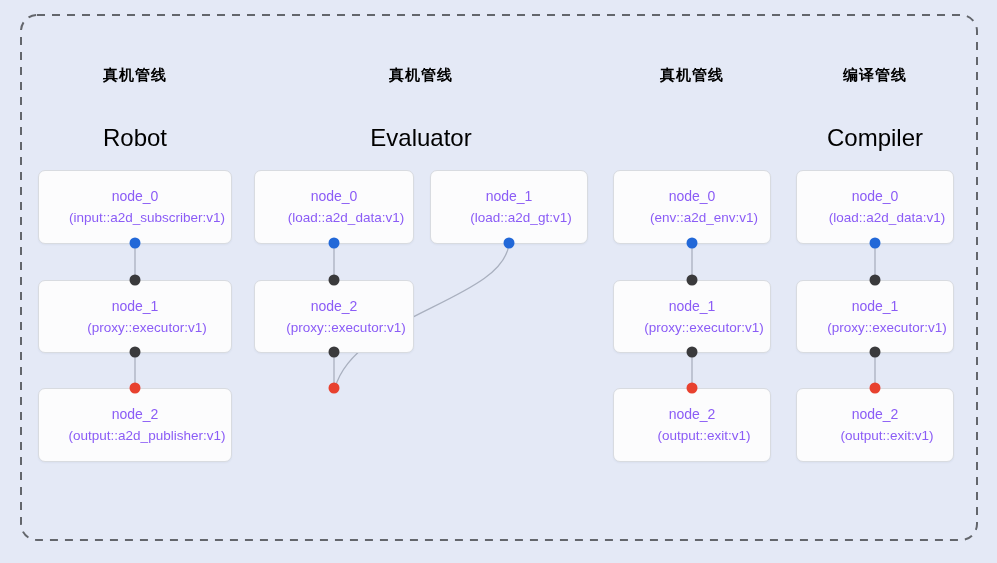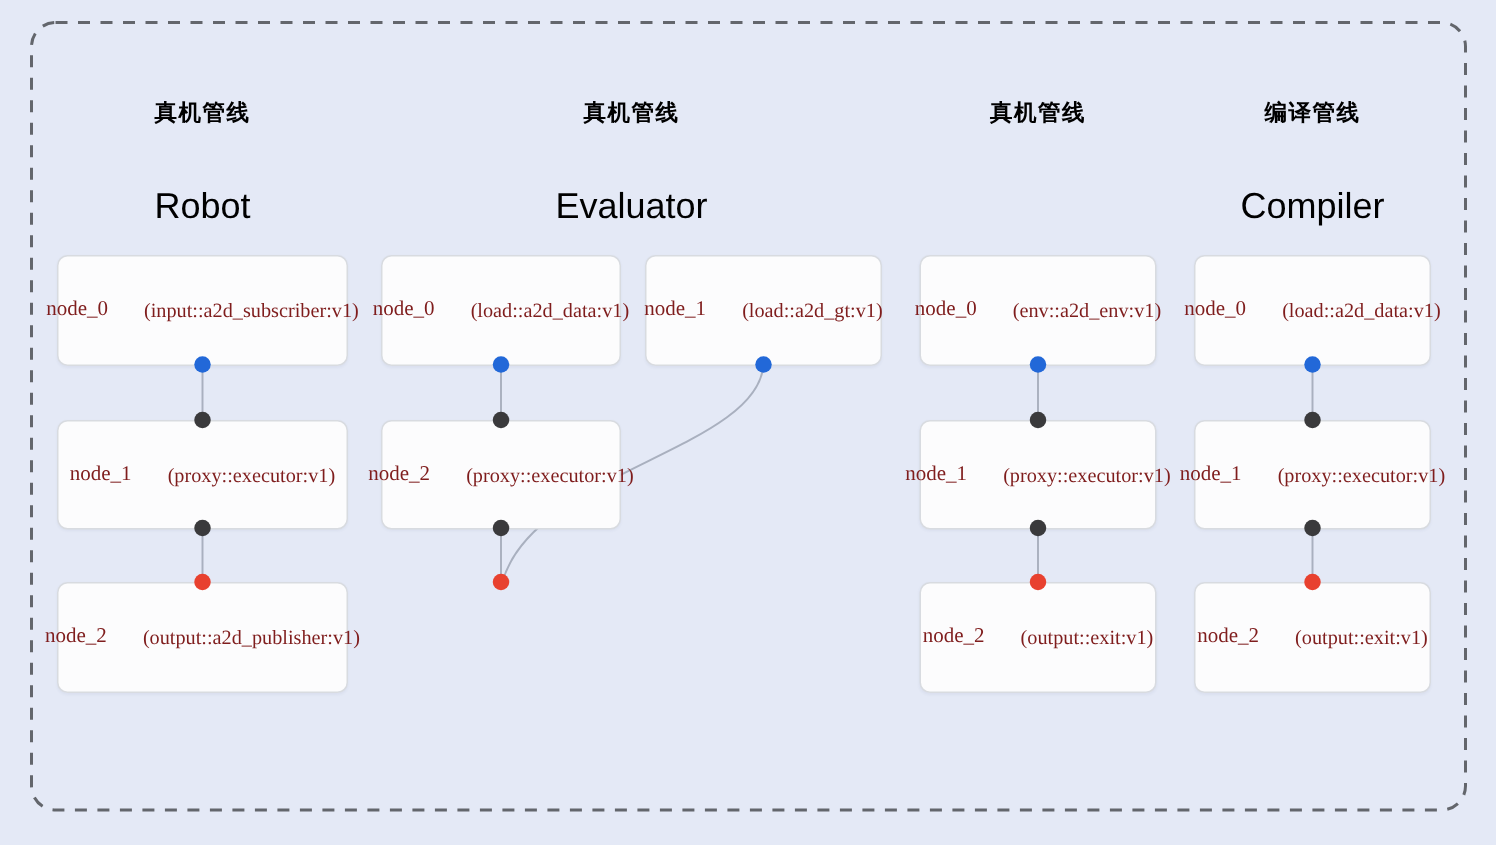--- a/index.html
+++ b/index.html
@@ -21,24 +21,23 @@
   .hdr-eval{left:254px;width:334px;}
   .hdr-sim{left:613px;width:158px;}
   .hdr-comp{left:796px;width:158px;}
 
   .node{
     position:absolute;z-index:2;
     background:#fcfcfd;
     border:1px solid #d8dbe0;
     border-radius:7px;
     box-shadow:0 1px 2px rgba(40,60,100,0.05);
-    display:flex;flex-direction:row;justify-content:center;align-items:center;
+    display:flex;flex-direction:column;justify-content:center;align-items:center;
     box-sizing:border-box;
-    color:#7f1d1d;
-    font-family:Liberation Serif, serif;
+    color:#8b5cf6;
   }
   .node .node-title{font-size:14px;line-height:22px;}
   .node .node-type{font-size:13.5px;line-height:22px;margin-left:24px;}
 
   .row1{top:170px;height:74px;}
   .row2{top:280px;height:73px;}
   .row3{top:388px;height:74px;}
   .c-robot{left:38px;width:194px;}
   .c-eval{left:254px;width:160px;}
   .c-evalgt{left:430px;width:158px;}

